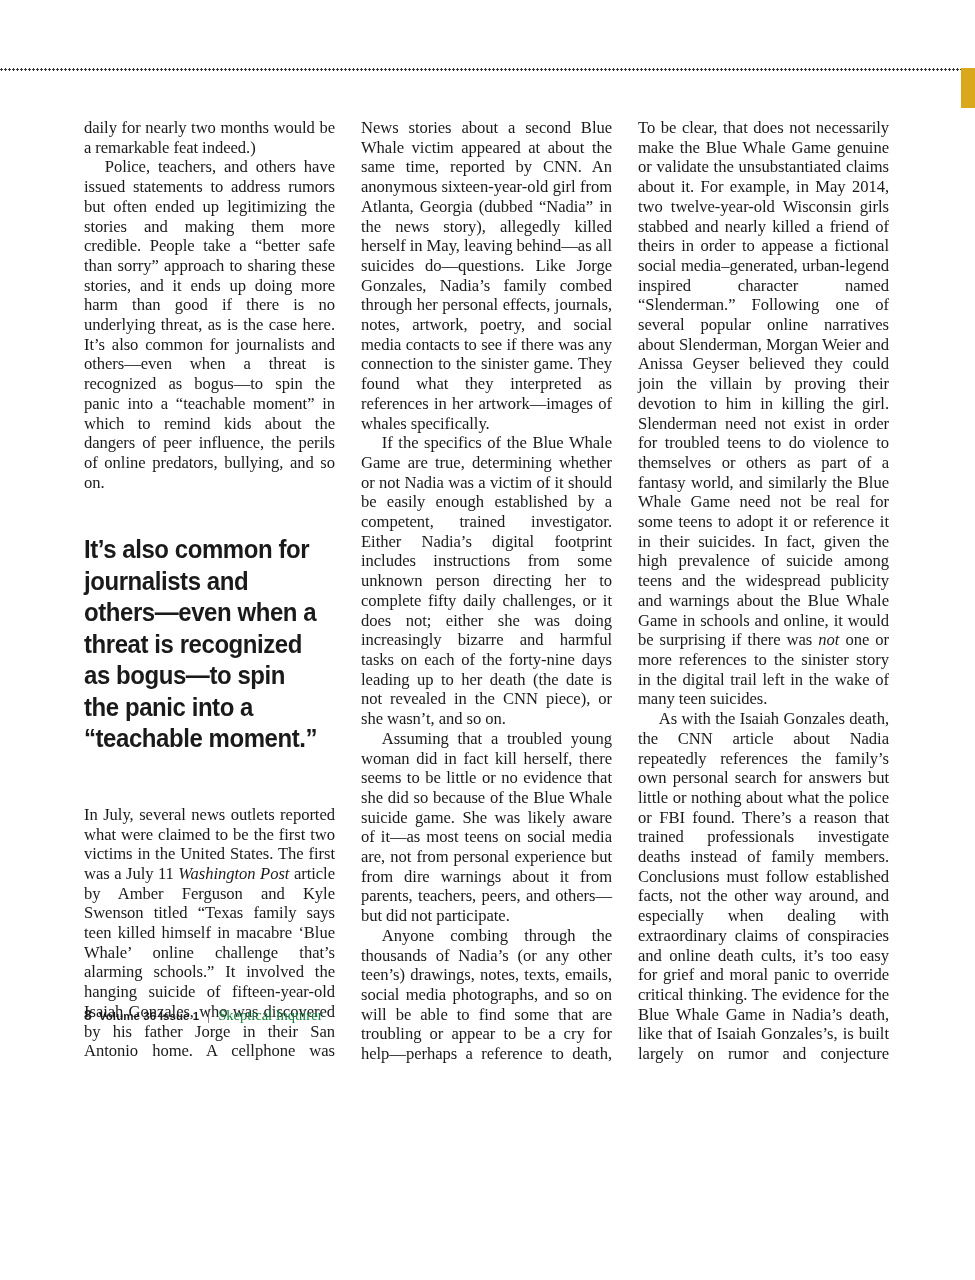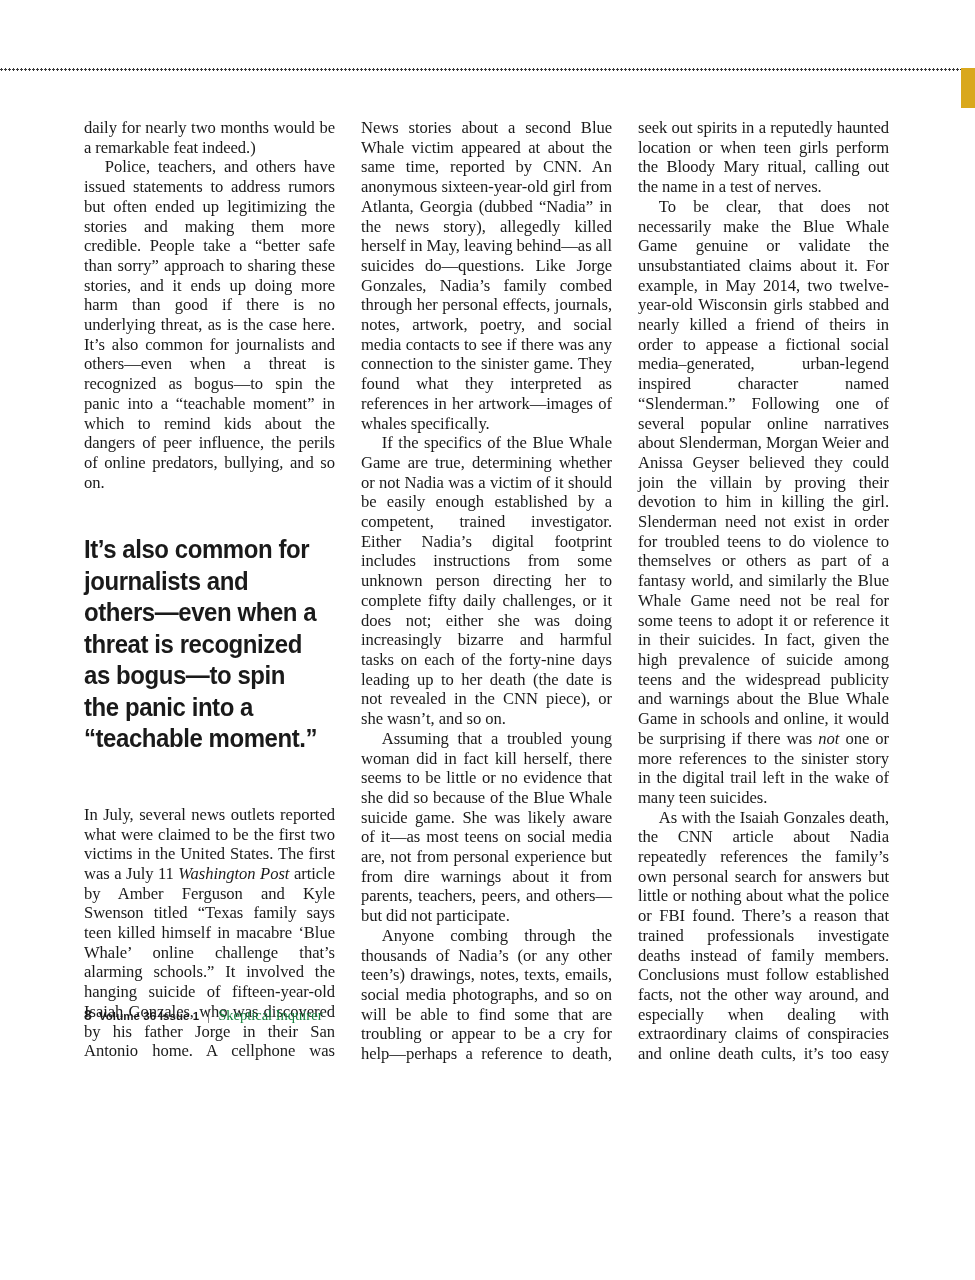--- a/index.html
+++ b/index.html
@@ -146,21 +146,20 @@
     </div>
 
     <div class="col">
       <p>News stories about a second Blue Whale victim appeared at about the same time, reported by CNN. An anonymous sixteen-year-old girl from Atlanta, Georgia (dubbed “Nadia” in the news story), allegedly killed herself in May, leaving behind—as all suicides do—questions. Like Jorge Gonzales, Nadia’s family combed through her personal effects, journals, notes, artwork, poetry, and social media contacts to see if there was any connection to the sinister game. They found what they interpreted as references in her artwork—images of whales specifically.</p>
       <p>If the specifics of the Blue Whale Game are true, determining whether or not Nadia was a victim of it should be easily enough established by a competent, trained investigator. Either Nadia’s digital footprint includes instructions from some unknown person directing her to complete fifty daily challenges, or it does not; either she was doing increasingly bizarre and harmful tasks on each of the forty-nine days leading up to her death (the date is not revealed in the CNN piece), or she wasn’t, and so on.</p>
       <p>Assuming that a troubled young woman did in fact kill herself, there seems to be little or no evidence that she did so because of the Blue Whale suicide game. She was likely aware of it—as most teens on social media are, not from personal experience but from dire warnings about it from parents, teachers, peers, and others—but did not participate.</p>
       <p>Anyone combing through the thousands of Nadia’s (or any other teen’s) drawings, notes, texts, emails, social media photographs, and so on will be able to find some that are troubling or appear to be a cry for help—perhaps a reference to death, or despair, or just a photo of legs dangling over a roof. It seems likely that Nadia knew about the Blue Whale Game and, in a suicidal depression, embraced the game in a phenomenon that folklorists call “ostension.” Ostension is often harmless and occurs, for example, when ghost hunters</p>
     </div>
 
     <div class="col">
-      <p class="noindent">seek out spirits in a reputedly haunted location or when teen girls perform the Bloody Mary ritual, calling out the name in a test of nerves.</p>
       <p><span>To be clear, that does not necessarily make the Blue Whale Game genuine or validate the unsubstantiated claims about it. For example, in May 2014, two twelve-year-old Wisconsin girls stabbed and nearly killed a friend of theirs in order to appease a fictional social media–generated, urban-legend inspired character named “Slenderman.” Following one of several popular online narratives about Slenderman, Morgan Weier and Anissa Geyser believed they could join the villain by proving their devotion to him in killing the girl. Slenderman need not exist in order for troubled teens to do violence to themselves or others as part of a fantasy world, and similarly the Blue Whale Game need not be real for some teens to adopt it or reference it in their suicides. In fact, given the high prevalence of suicide among teens and the widespread publicity and warnings about the Blue Whale Game in schools and online, it would be surprising if there was </span><em>not</em><span> one or more references to the sinister story in the digital trail left in the wake of many teen suicides.</span></p>
       <p><span>As with the Isaiah Gonzales death, the CNN article about Nadia repeatedly references the family’s own personal search for answers but little or nothing about what the police or FBI found. There’s a reason that trained professionals investigate deaths instead of family members. Conclusions must follow established facts, not the other way around, and especially when dealing with extraordinary claims of conspiracies and online death cults, it’s too easy for grief and moral panic to override critical thinking. The evidence for the Blue Whale Game in Nadia’s death, like that of Isaiah Gonzales’s, is built largely on rumor and conjecture instead of solid evidence. This is only the latest in a long series of similar moral panics and outrages shared on social media and aided by sensationalist news media. Often the best antidote to the Blue Whale Game and other moral panics is a healthy dose of skepticism.</span></p>
     </div>
 
   </div>
 
   <div class="footer">
     <span class="pagenum">8</span>
     <span class="volume">Volume 36 Issue 1</span>
     <span class="sep">|</span>

